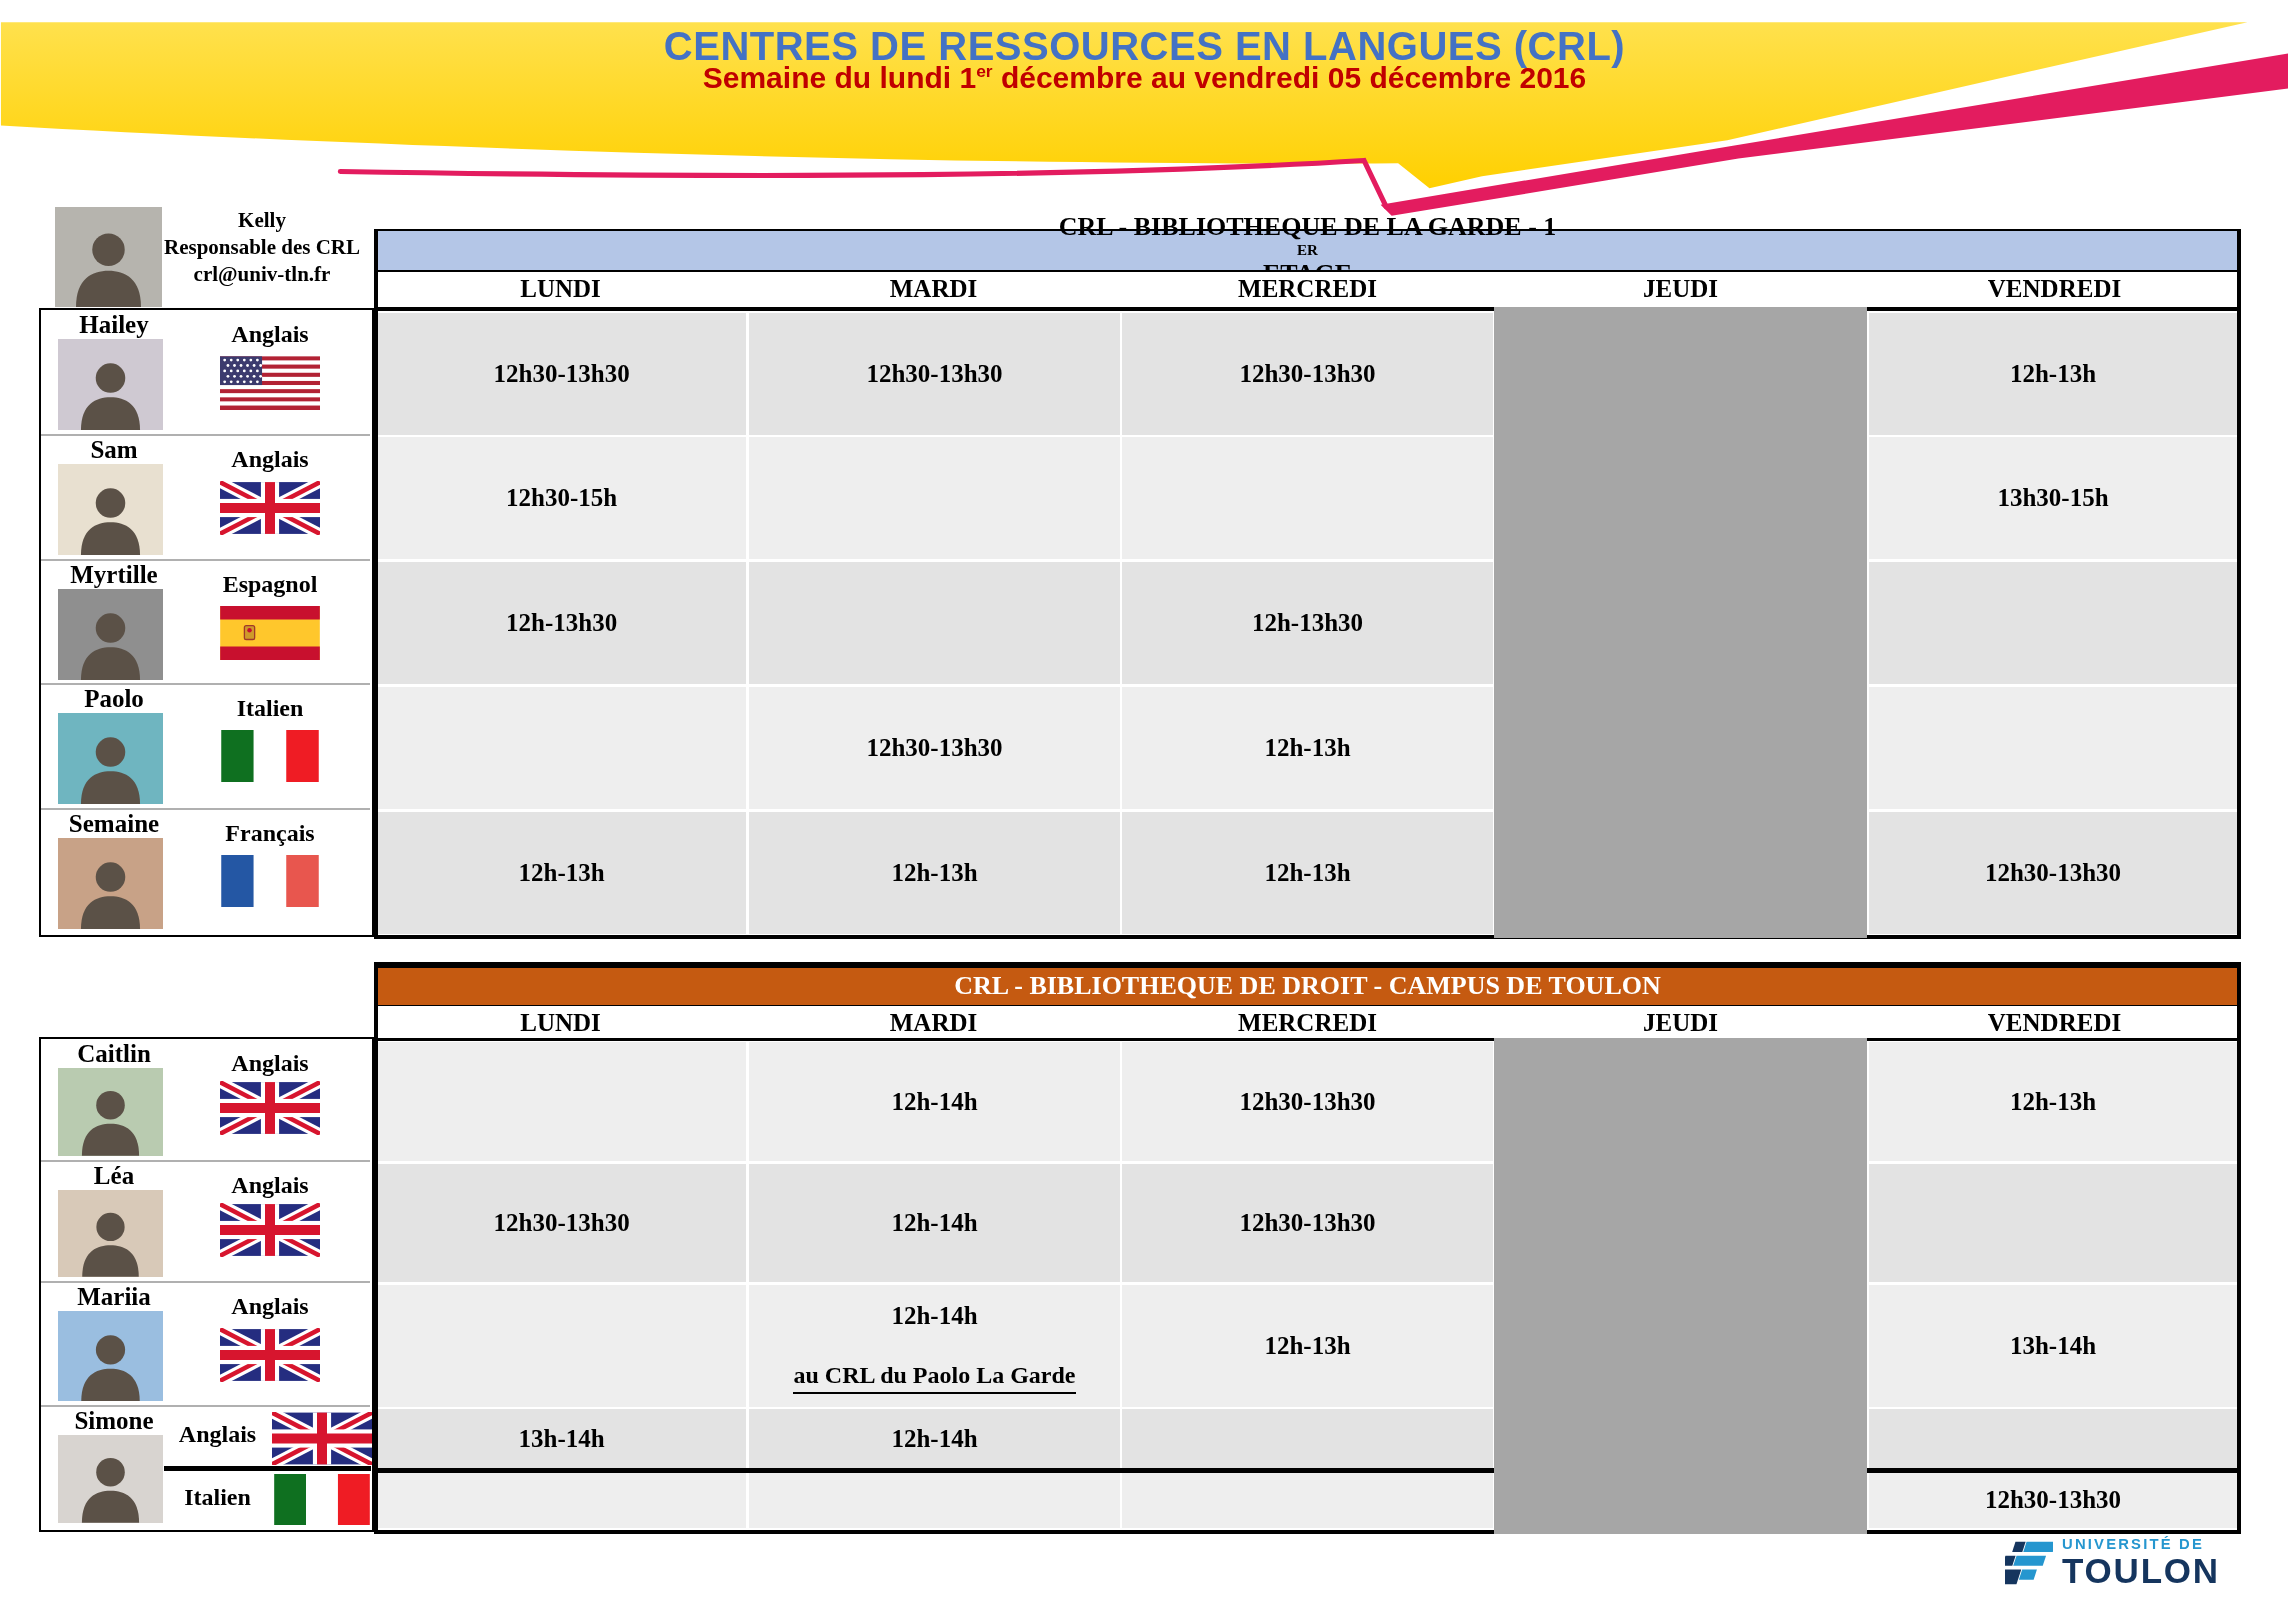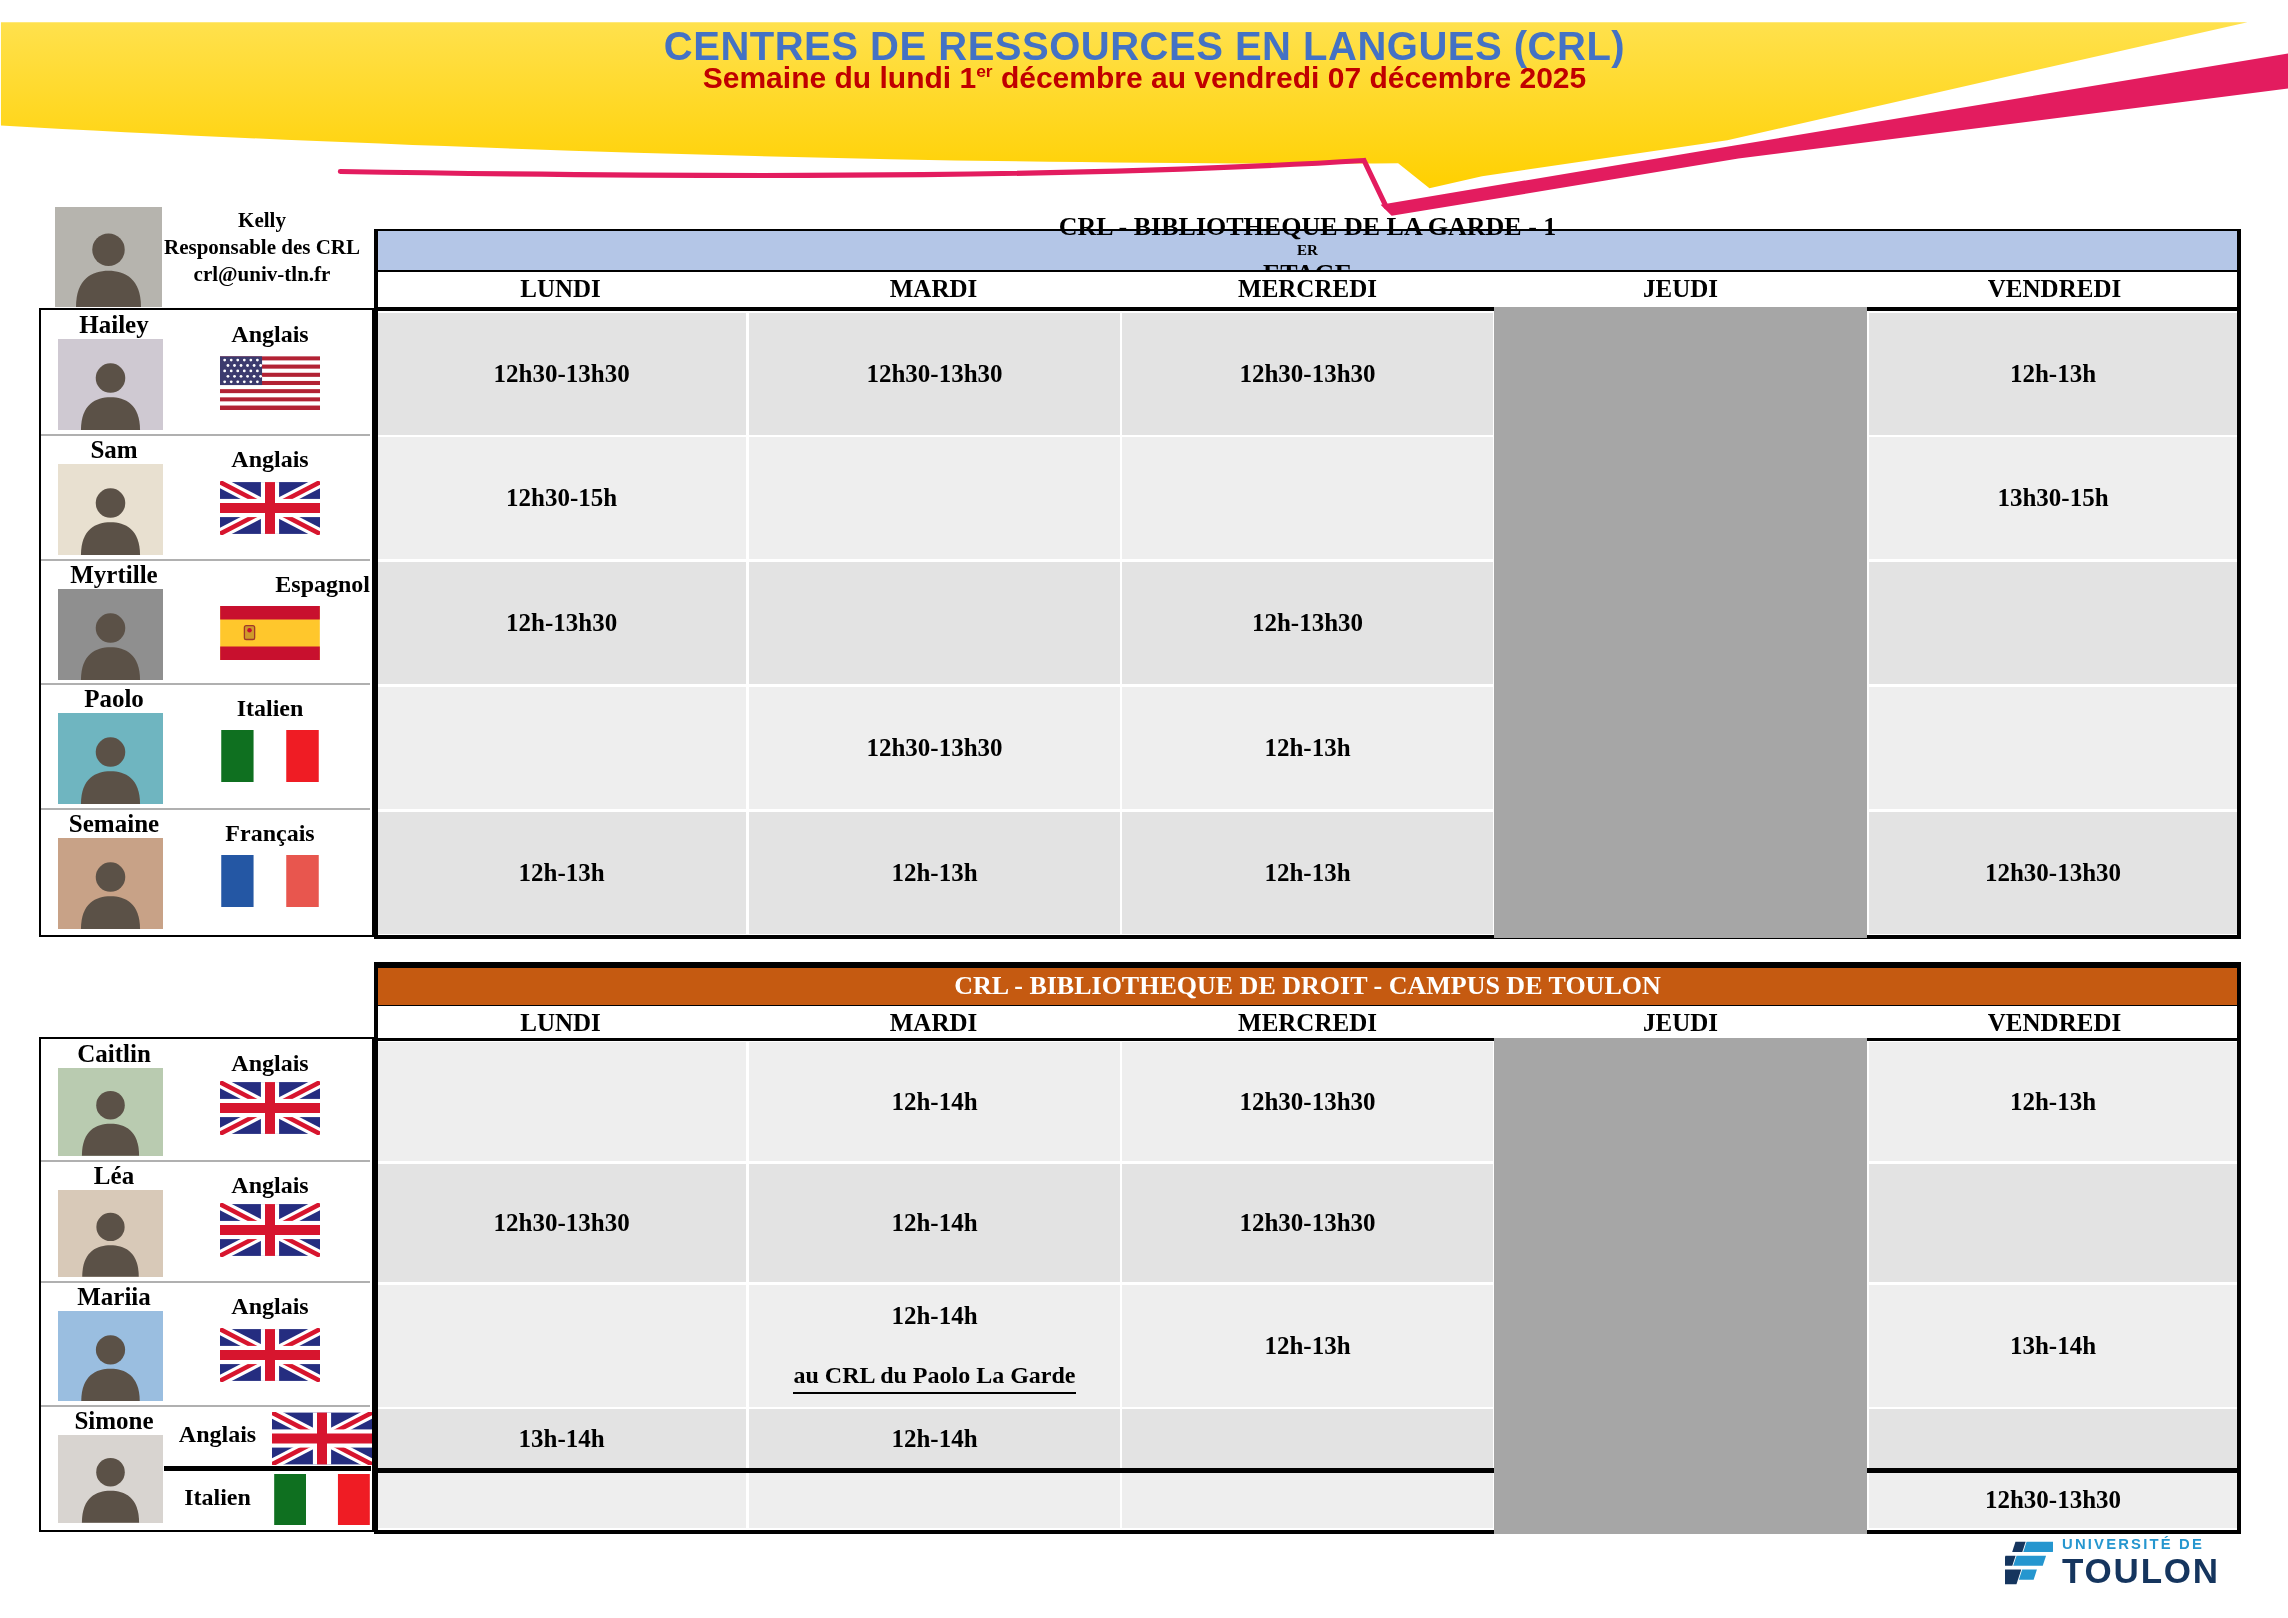--- a/index.html
+++ b/index.html
@@ -38,21 +38,21 @@
         <stop offset="1" stop-color="#ffd000"></stop>
       </linearGradient>
     </defs>
     <path d="M0,24 L2436,24 L1872,152 L1606,191 L1549,204 L1515,177 C1050,180 450,162 0,136 Z" fill="url(#yg)"></path>
     <path d="M368,186 C850,194 1200,191 1478,174 L1502,224" fill="none" stroke="#e31c5f" stroke-width="5.5" stroke-linecap="round"></path>
     <path d="M1496,222 L1878,158 L2480,58 L2480,96 L1884,172 L1508,234 Z" fill="#e31c5f"></path>
   </svg>
 
   <div id="banner-title" class="abs sans" style="color:#4472c4;">CENTRES DE RESSOURCES EN LANGUES (CRL)</div>
   <div id="banner-sub" class="abs sans" style="color:#c00000;">
-    <span>Semaine du lundi 1</span><sup class="sm">er</sup><span> décembre au vendredi 07 décembre 2025</span>
+    <span>Semaine du lundi 1</span><sup class="sm">er</sup><span> décembre au vendredi 05 décembre 2016</span>
   </div>
 
   <div class="abs photo" id="kelly-photo" style="left:55px;top:207px;width:107px;height:100px;">
       <div style="position:absolute;inset:0;background:#b6b4ae"></div>
       <svg style="position:relative" width="100%" height="86%" viewBox="0 0 100 90" preserveAspectRatio="xMidYMax meet">
         <circle cx="50" cy="30" r="17" fill="#5b5147"></circle>
         <path d="M16,90 C16,60 33,52 50,52 C67,52 84,60 84,90 Z" fill="#5b5147"></path>
       </svg>
     </div>
   <div class="abs" style="left:155px;top:207px;width:214px;">
@@ -157,21 +157,21 @@
       <div class="abs" style="left: 0px; top: 249px; width: 329px; height: 1.8px; background: rgb(176, 176, 176);"></div>
       <div class="abs" style="left: 0px; top: 250px; width: 329px; height: 125px;">
         <div class="prow-name abs" style="left: 0px; top: 0.9px; width: 146px; height: 28px;">Myrtille</div>
         <div class="photo abs" style="left: 16.6px; top: 29px; width: 105px; height: 91px;">
           <div style="position:absolute;inset:0;background:#8f8f8f"></div>
           <svg style="position:relative" width="100%" height="86%" viewBox="0 0 100 90" preserveAspectRatio="xMidYMax meet">
             <circle cx="50" cy="30" r="17" fill="#5b5147"></circle>
             <path d="M16,90 C16,60 33,52 50,52 C67,52 84,60 84,90 Z" fill="#5b5147"></path>
           </svg>
         </div>
-        <div class="lang-label abs" style="left: 129px; top: 11px; width: 200px; height: 28px; text-align: right;">Espagnol</div>
+        <div class="lang-label abs" style="left: 129px; top: 11px; width: 200px; height: 28px;">Espagnol</div>
         <div class="abs" style="left: 179px; top: 46px; width: 100px; height: 55px; text-align: center;"><svg width="100" height="54" viewBox="0 0 107 58">
             <rect width="107" height="58" fill="#ffc72c"></rect>
             <rect width="107" height="14.5" fill="#c8102e"></rect>
             <rect y="43.5" width="107" height="14.5" fill="#c8102e"></rect>
             <rect x="26" y="21" width="11" height="15" rx="2" fill="#cf9b2a" stroke="#a03a2a" stroke-width="1.4"></rect>
             <circle cx="31.5" cy="26" r="2.4" fill="#c8102e"></circle>
           </svg></div>
       </div>
       <div class="abs" style="left: 0px; top: 373px; width: 329px; height: 1.8px; background: rgb(176, 176, 176);"></div>
       <div class="abs" style="left: 0px; top: 374px; width: 329px; height: 125px;">

